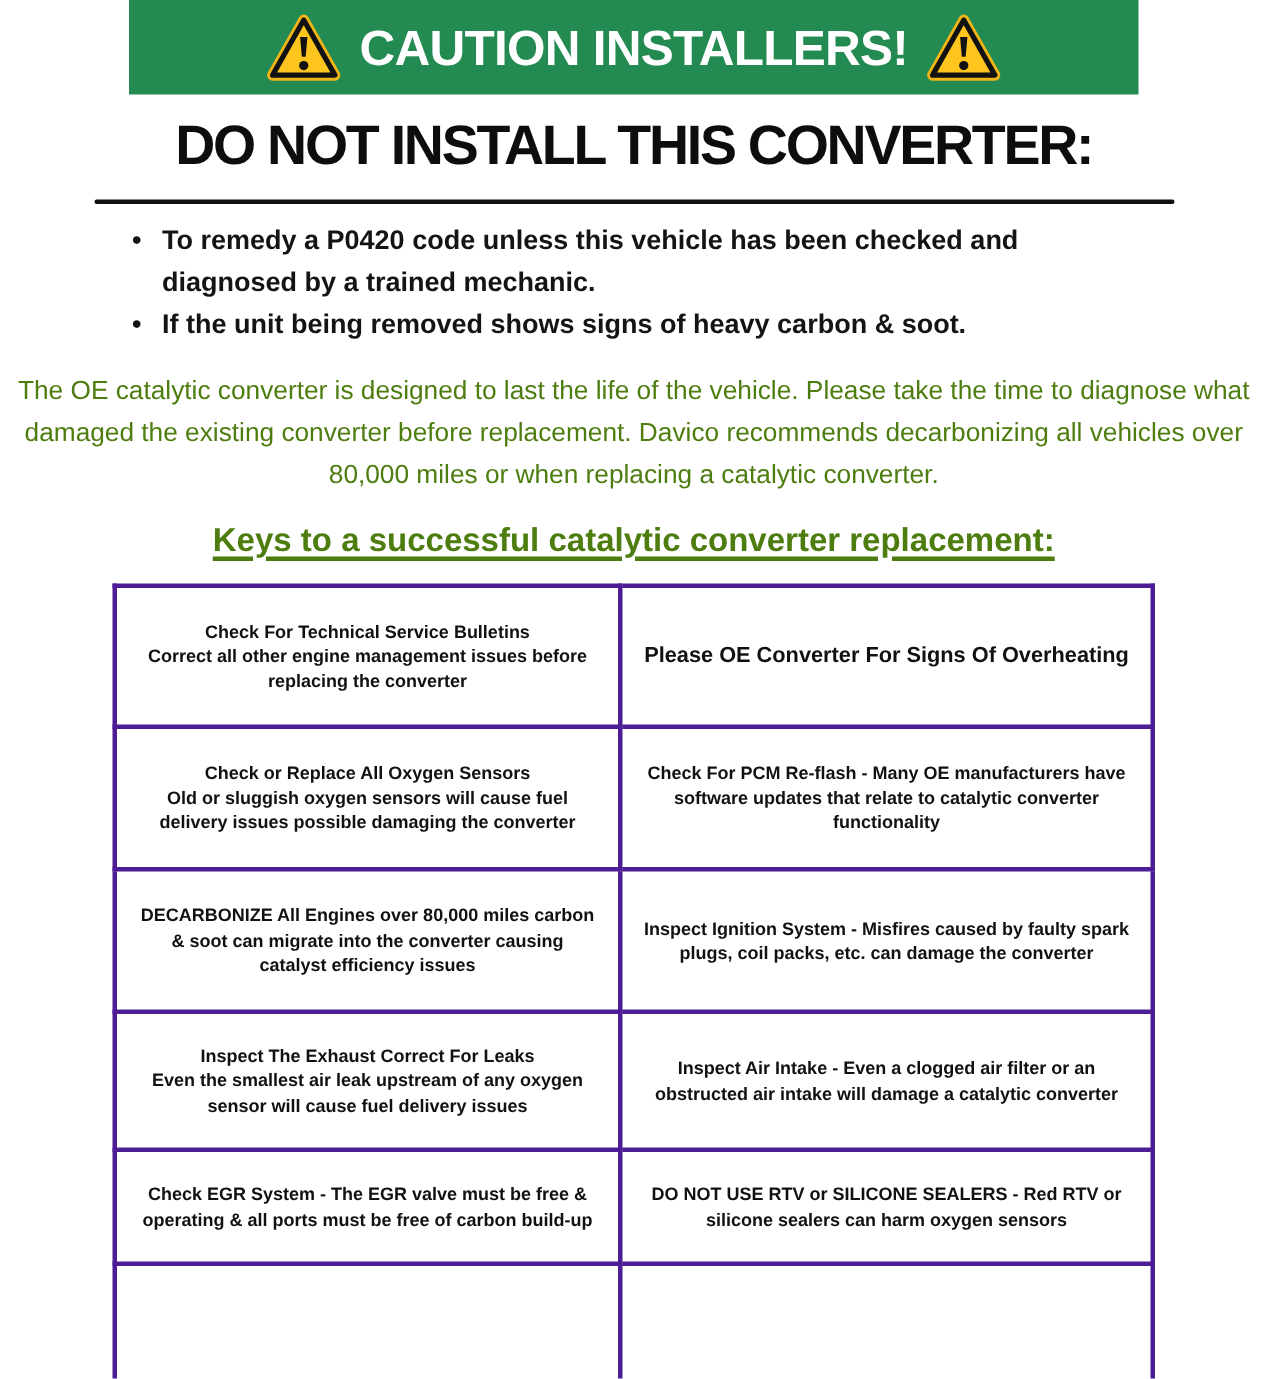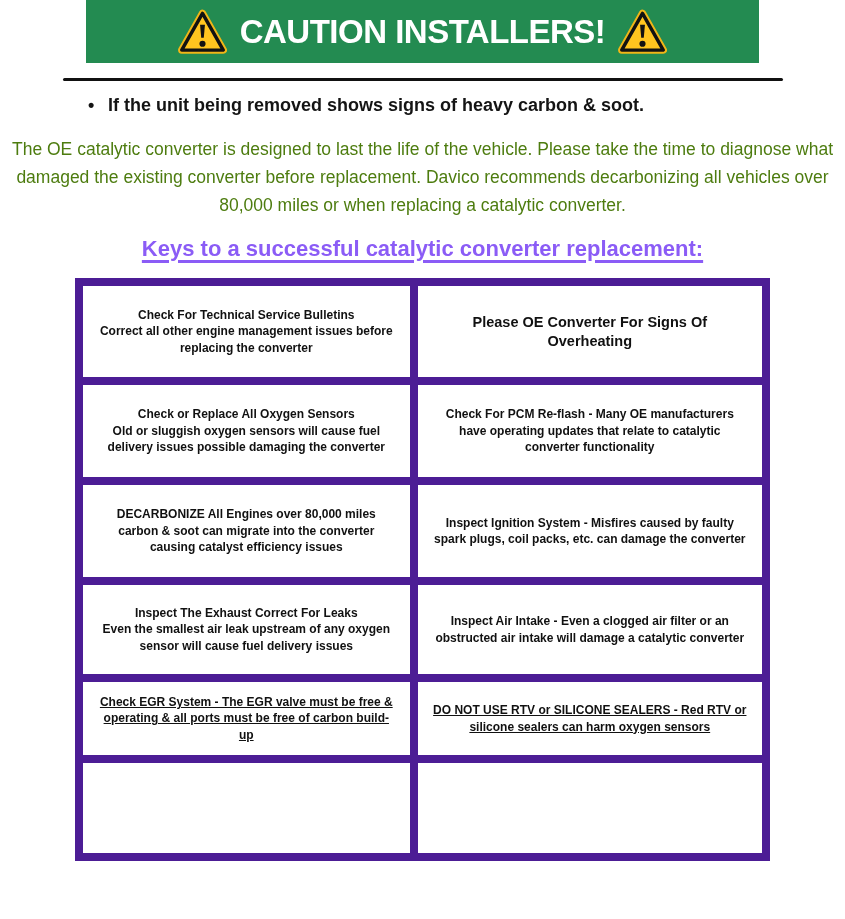--- a/index.html
+++ b/index.html
@@ -88,51 +88,51 @@
     color: #4d7c0f;
   }
 
   
   .keys-heading {
     margin: 17px 0 0 0;
     text-align: center;
     font-size: 22px;
     font-weight: 800;
     letter-spacing: 0px;
-    color: #8b5cf6;
+    color: #4d7c0f;
     text-decoration: underline;
     text-decoration-thickness: 2.5px;
     text-underline-offset: 4px;
   }
 
   
   .info-table {
     width: 695px;
     margin: 16px auto 0 auto;
     border-collapse: collapse;
     table-layout: fixed;
   }
   .info-table td {
-    border: 8px solid #4c1d95;
+    border: 3px solid #4c1d95;
     background: #ffffff;
     text-align: center;
     vertical-align: middle;
     padding: 6px 14px;
     font-size: 12px;
     font-weight: 700;
     line-height: 16.5px;
     color: #111;
   }
   .info-table col.left-col  { width: 48.7%; }
   .info-table col.right-col { width: 51.3%; }
   .info-table tr:nth-child(1) td { height: 79px; }
   .info-table tr:nth-child(2) td { height: 80px; }
   .info-table tr:nth-child(3) td { height: 80px; }
   .info-table tr:nth-child(4) td { height: 77px; }
-  .info-table tr:nth-child(5) td { height: 61px; text-decoration: underline; }
+  .info-table tr:nth-child(5) td { height: 61px; }
   .info-table tr:nth-child(6) td { height: 78px; }
   .info-table td.lg { font-size: 14.5px; line-height: 19px; }
 </style>
 </head>
 <body>
 
 <div class="page">
 
   <header class="banner">
     <svg class="warn-tri" viewBox="0 0 100 92" aria-hidden="true">
@@ -143,23 +143,25 @@
     </svg>
     <span class="banner-text">CAUTION INSTALLERS!</span>
     <svg class="warn-tri" viewBox="0 0 100 92" aria-hidden="true">
       <path d="M50 9 L92.5 84 L7.5 84 Z" fill="none" stroke="#F0B617" stroke-width="15" stroke-linejoin="round"></path>
       <path d="M50 9 L92.5 84 L7.5 84 Z" fill="#FFC51F" stroke="#121212" stroke-width="7" stroke-linejoin="round"></path>
       <path d="M45 32 h10 l-2.4 27 h-5.2 z" fill="#121212"></path>
       <circle cx="50" cy="71" r="6.3" fill="#121212"></circle>
     </svg>
   </header>
 
+  <h1 class="main-heading">DO NOT INSTALL THIS CONVERTER:</h1>
   <div class="divider"></div>
 
   <ul class="warning-list">
+    <li>To remedy a P0420 code unless this vehicle has been checked and diagnosed by a trained mechanic.</li>
     <li>If the unit being removed shows signs of heavy carbon &amp; soot.</li>
   </ul>
 
   <p class="advisory">The OE catalytic converter is designed to last the life of the vehicle. Please take the time to diagnose what damaged the existing converter before replacement. Davico recommends decarbonizing all vehicles over 80,000 miles or when replacing a catalytic converter.</p>
 
   <h2 class="keys-heading">Keys to a successful catalytic converter replacement:</h2>
 
   <table class="info-table">
     <colgroup>
         <col class="left-col">
@@ -174,21 +176,21 @@
         <td class="lg">
           <div>Please OE Converter For Signs Of Overheating</div>
         </td>
       </tr>
       <tr>
         <td>
           <div>Check or Replace All Oxygen Sensors</div>
           <div>Old or sluggish oxygen sensors will cause fuel delivery issues possible damaging the converter</div>
         </td>
         <td>
-          <div>Check For PCM Re-flash - Many OE manufacturers have operating updates that relate to catalytic converter functionality</div>
+          <div>Check For PCM Re-flash - Many OE manufacturers have software updates that relate to catalytic converter functionality</div>
         </td>
       </tr>
       <tr>
         <td>
           <div>DECARBONIZE All Engines over 80,000 miles carbon &amp; soot can migrate into the converter causing catalyst efficiency issues</div>
         </td>
         <td>
           <div>Inspect Ignition System - Misfires caused by faulty spark plugs, coil packs, etc. can damage the converter</div>
         </td>
       </tr>

